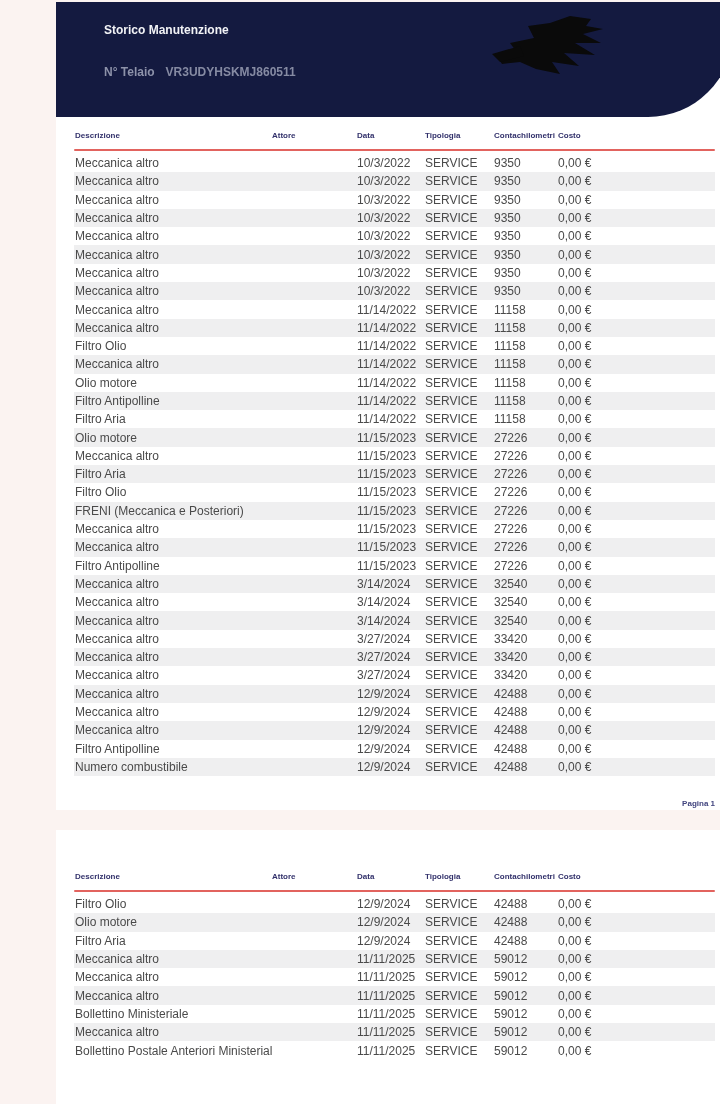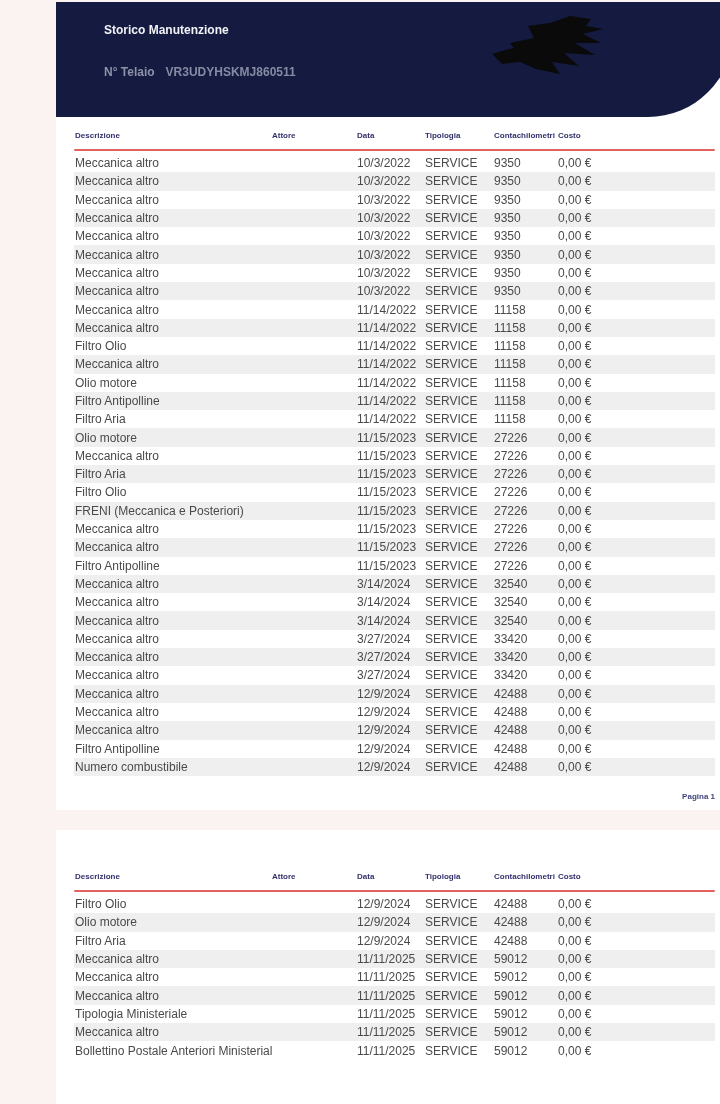--- a/index.html
+++ b/index.html
@@ -35,21 +35,21 @@
   .thead { font-size:8px; font-weight:bold; color:#32316b; }
   .page1 .thead { padding-top:14px; padding-bottom:9px; }
   .page2 .thead { padding-top:42px; padding-bottom:9px; }
   .redline { height:2px; background:#e2635e; border-radius:1px; }
   .tbody { padding-top:3px; }
   .row { height:18.3px; align-items:center; font-size:12px; color:#4a4a4a; }
   .row.alt { background:#efeff0; }
   .cell { overflow:hidden; white-space:nowrap; }
   .cell-desc { padding-left:1px; }
   .page-footer {
-    text-align:right; font-size:8px; font-weight:bold; color:#41447e; margin-top:16px;
+    text-align:right; font-size:8px; font-weight:bold; color:#41447e; margin-top:23px;
   }
 </style>
 </head>
 <body>
 
 <div class="stage">
 
   <div class="page page1">
 
     <div class="band">
@@ -448,21 +448,21 @@
           <div class="row grid-cols alt">
             <div class="cell cell-desc">Meccanica altro</div>
             <div class="cell"></div>
             <div class="cell">11/11/2025</div>
             <div class="cell">SERVICE</div>
             <div class="cell">59012</div>
             <div class="cell">0,00 €</div>
           </div>
 
           <div class="row grid-cols">
-            <div class="cell cell-desc">Tipologia Ministeriale</div>
+            <div class="cell cell-desc">Bollettino Ministeriale</div>
             <div class="cell"></div>
             <div class="cell">11/11/2025</div>
             <div class="cell">SERVICE</div>
             <div class="cell">59012</div>
             <div class="cell">0,00 €</div>
           </div>
 
           <div class="row grid-cols alt">
             <div class="cell cell-desc">Meccanica altro</div>
             <div class="cell"></div>

